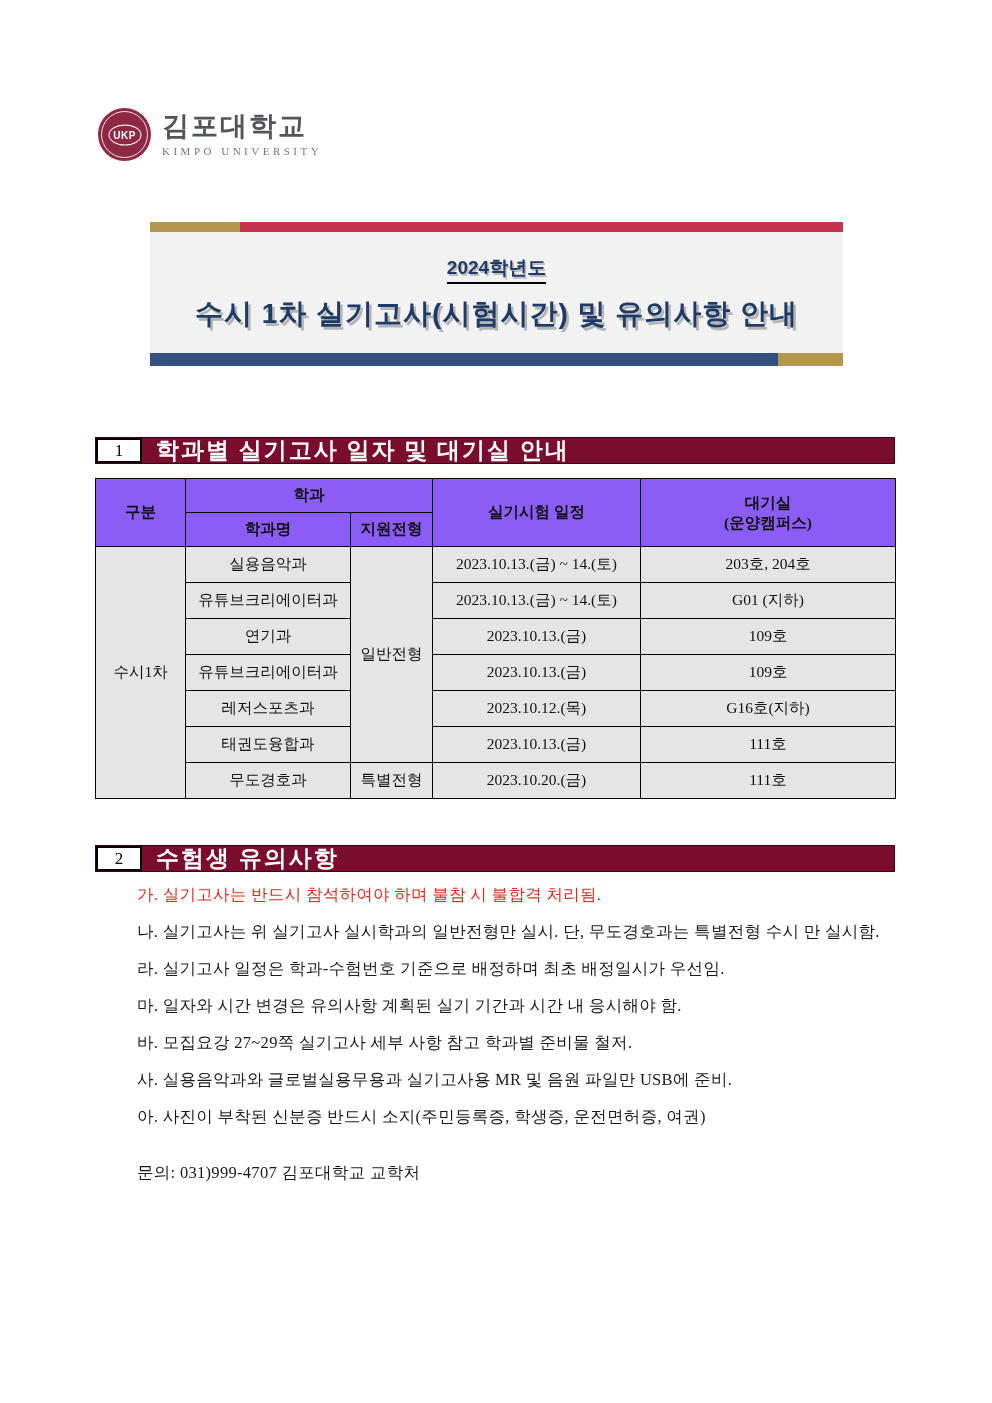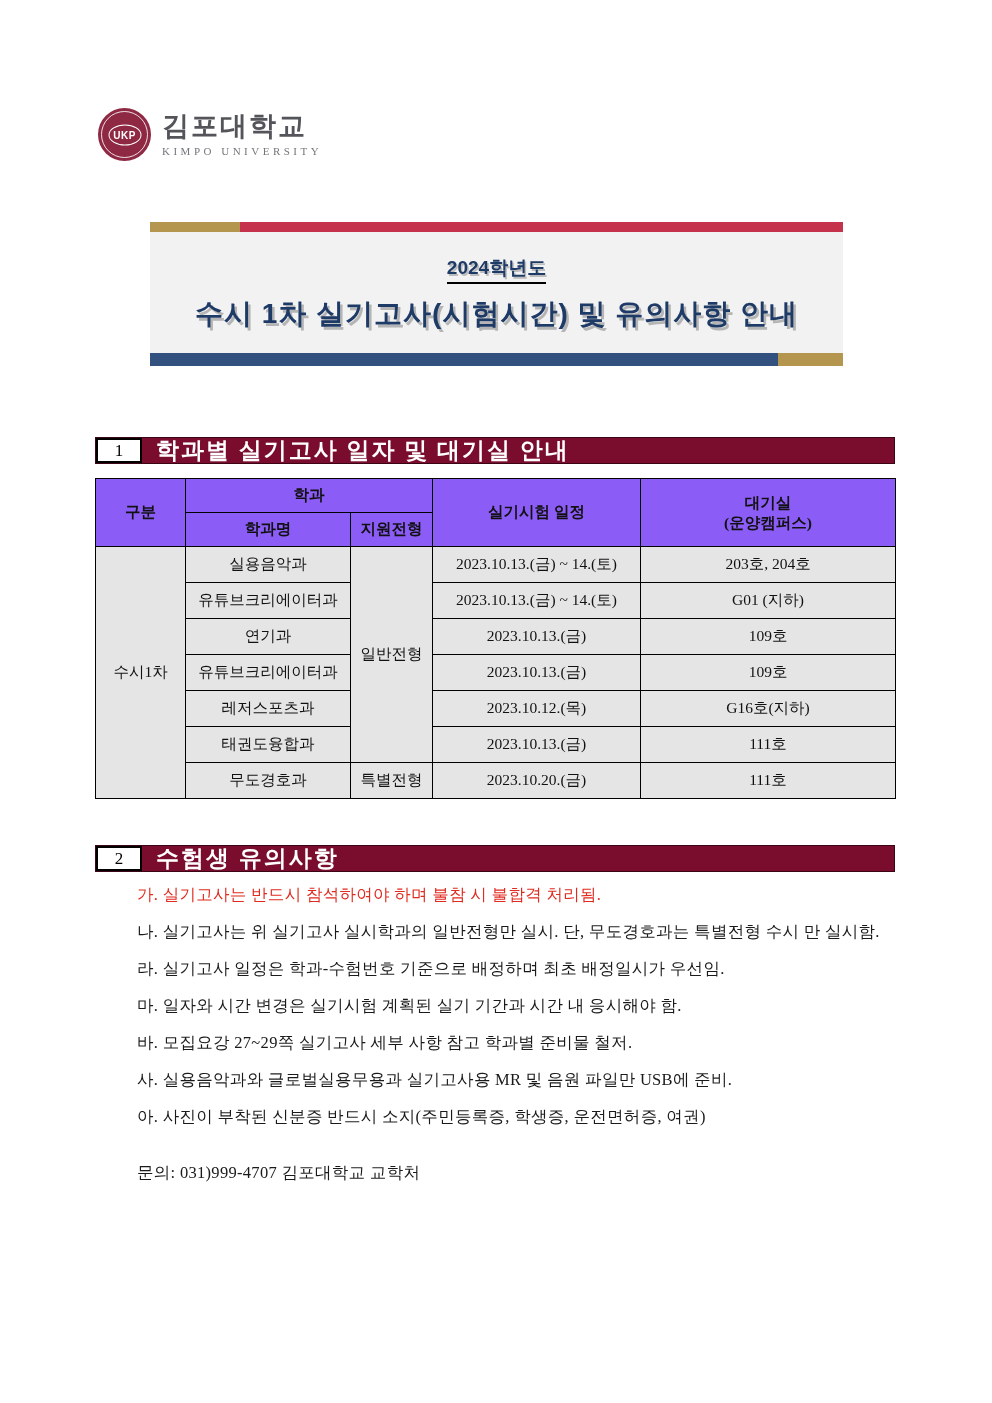--- a/index.html
+++ b/index.html
@@ -195,18 +195,18 @@
 
 <div class="section-bar" id="section2">
   <div class="section-num">2</div>
   <div class="section-title">수험생 유의사항</div>
 </div>
 
 <div class="notices">
   <div class="notice-line red">가. 실기고사는 반드시 참석하여야 하며 불참 시 불합격 처리됨.</div>
   <div class="notice-line">나. 실기고사는 위 실기고사 실시학과의 일반전형만 실시. 단, 무도경호과는 특별전형 수시 만 실시함.</div>
   <div class="notice-line">라. 실기고사 일정은 학과-수험번호 기준으로 배정하며 최초 배정일시가 우선임.</div>
-  <div class="notice-line">마. 일자와 시간 변경은 실기시험 계획된 실기 기간과 시간 내 응시해야 함.</div>
+  <div class="notice-line">마. 일자와 시간 변경은 유의사항 계획된 실기 기간과 시간 내 응시해야 함.</div>
   <div class="notice-line">바. 모집요강 27~29쪽 실기고사 세부 사항 참고 학과별 준비물 철저.</div>
   <div class="notice-line">사. 실용음악과와 글로벌실용무용과 실기고사용 MR 및 음원 파일만 USB에 준비.</div>
   <div class="notice-line">아. 사진이 부착된 신분증 반드시 소지(주민등록증, 학생증, 운전면허증, 여권)</div>
   <div class="notice-line contact">문의: 031)999-4707 김포대학교 교학처</div>
 </div>
 
 </body></html>

